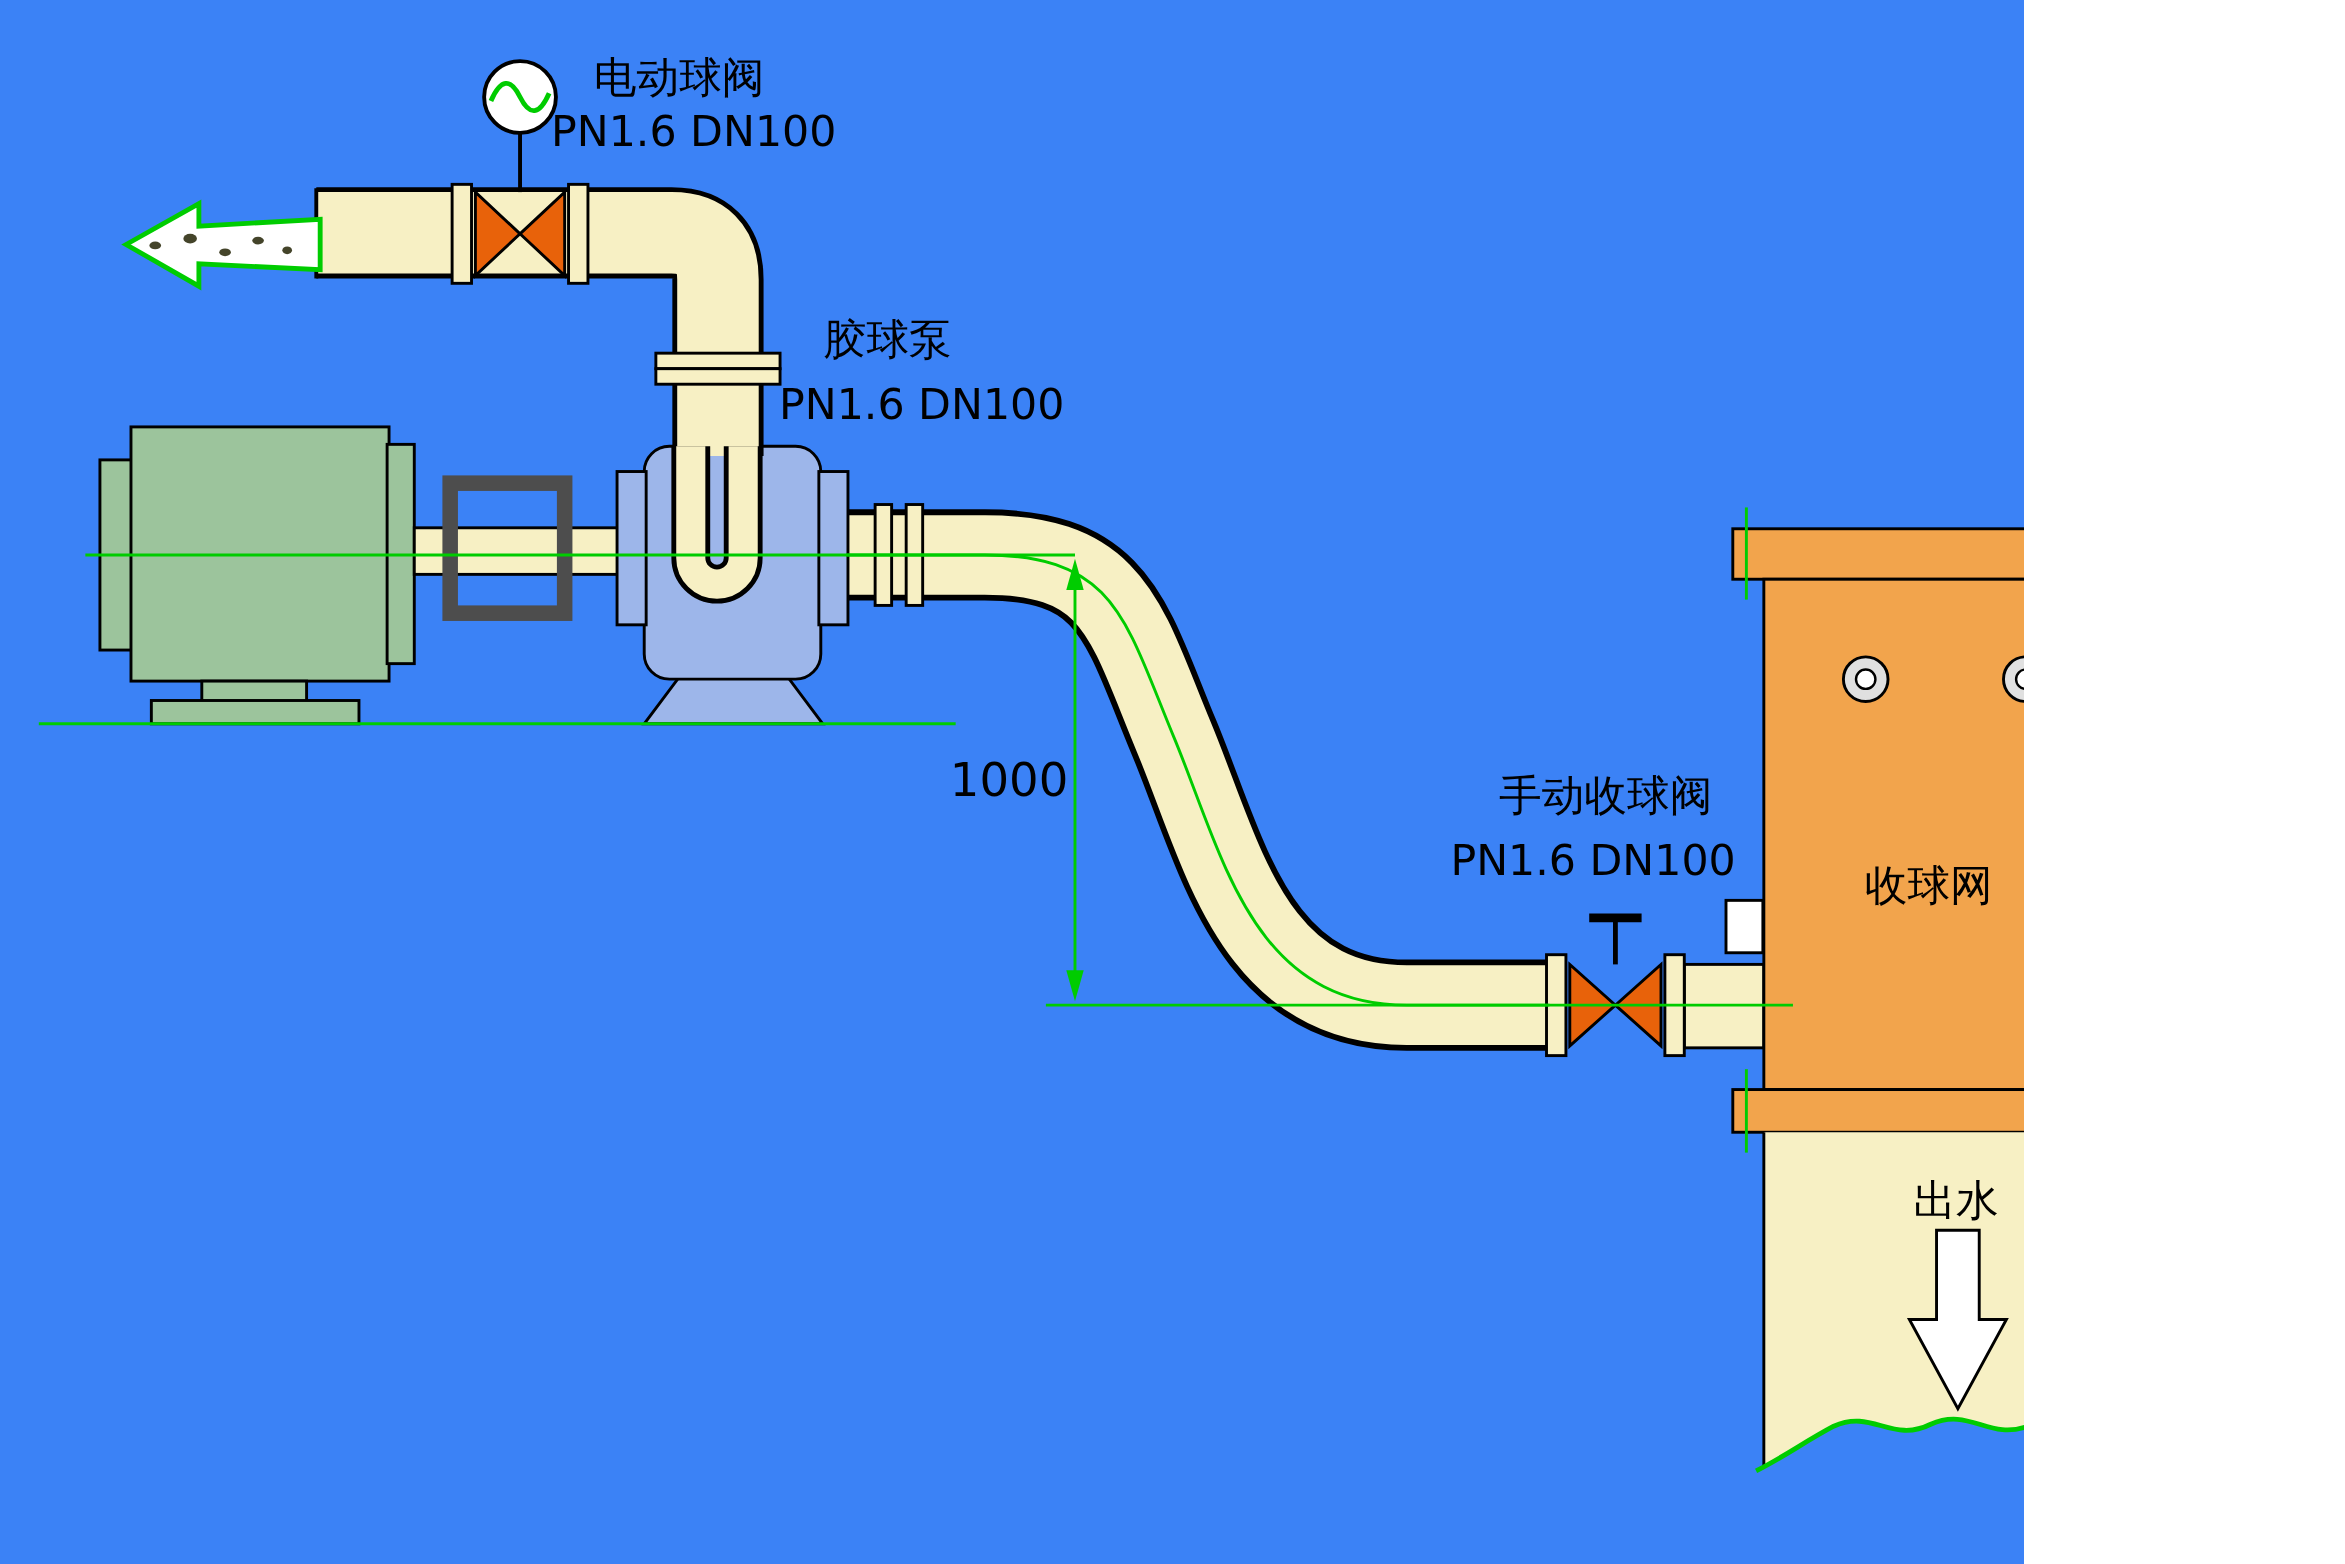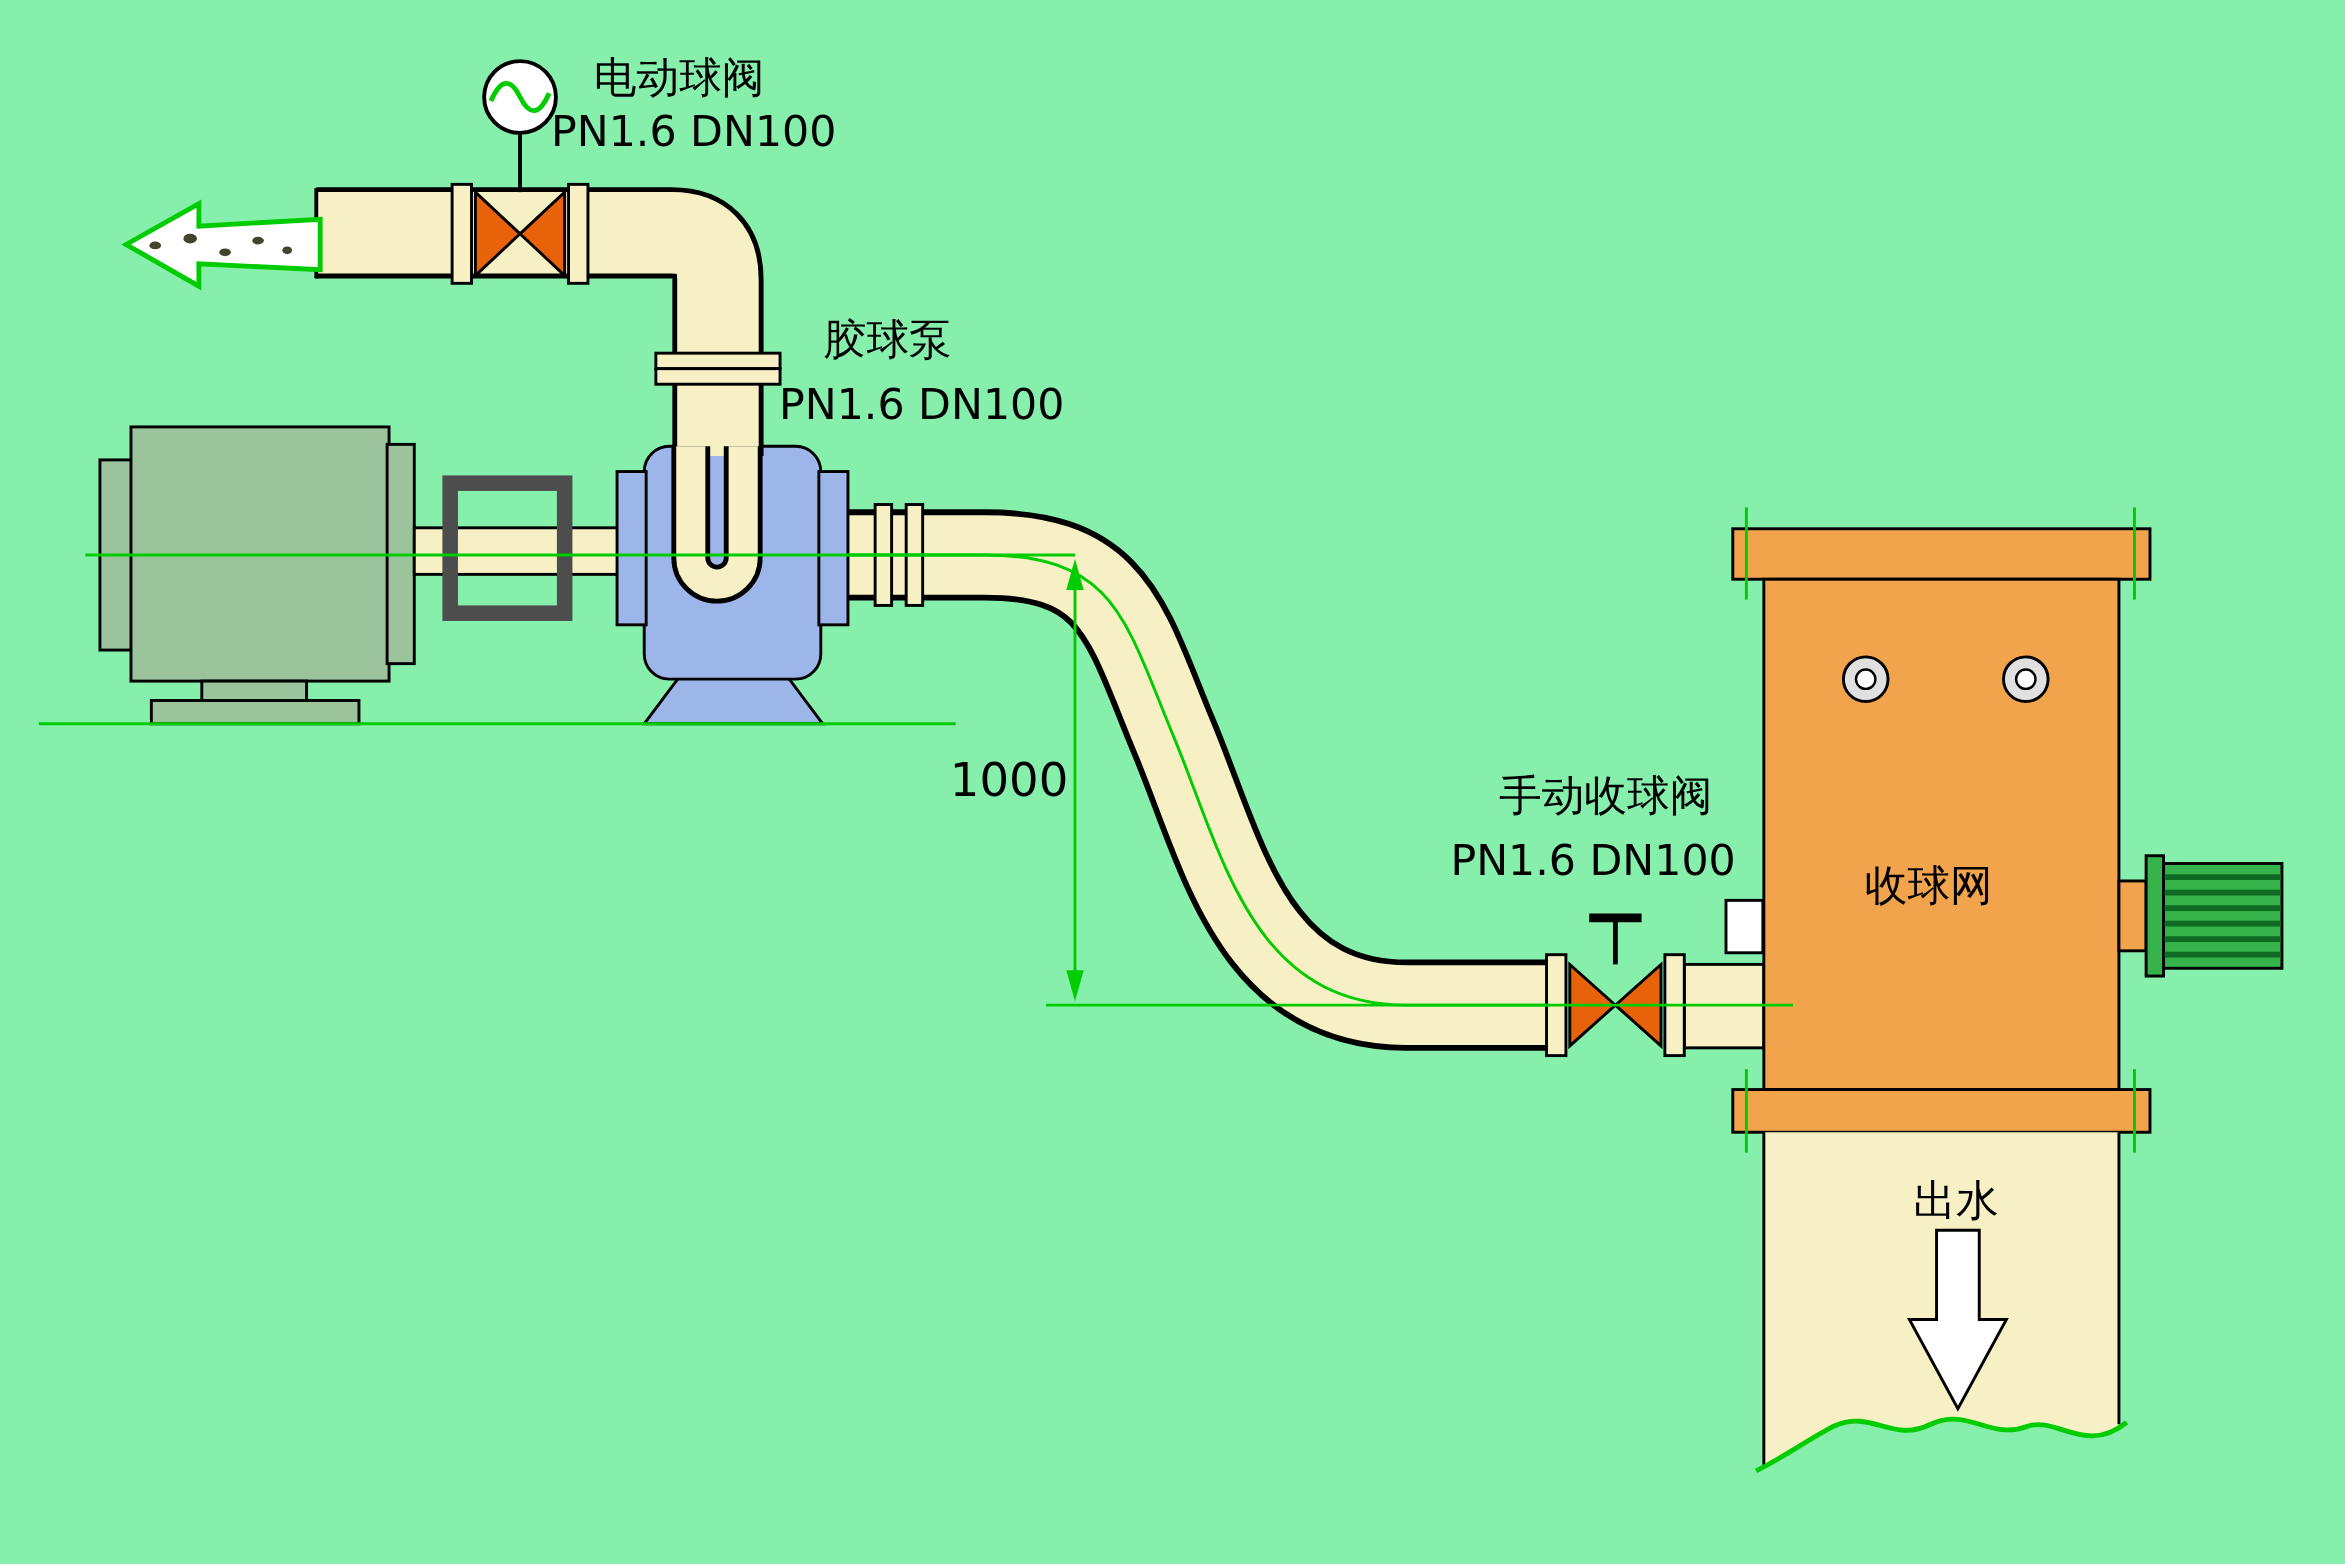--- a/index.html
+++ b/index.html
@@ -1,16 +1,16 @@
 <!DOCTYPE html>
 <html><head>
 <meta charset="utf-8">
 <style>
   html,body{margin:0;padding:0;background:#ffffff;}
-  .canvas{position:relative;width:2345px;height:1564px;background:#86efac;overflow:hidden;}
+  .canvas{position:relative;width:2024px;height:1564px;background:#3b82f6;overflow:hidden;}
   svg{position:absolute;inset:0;}
   .lbl{font-family:"DejaVu Sans","Liberation Sans",sans-serif;fill:#000;}
   .lbl-cn{font-size:44px;}
   .lbl-spec{font-size:44px;}
   .lbl-dim{font-size:48px;}
 </style>
 </head>
 <body>
 
 <div class="canvas">

